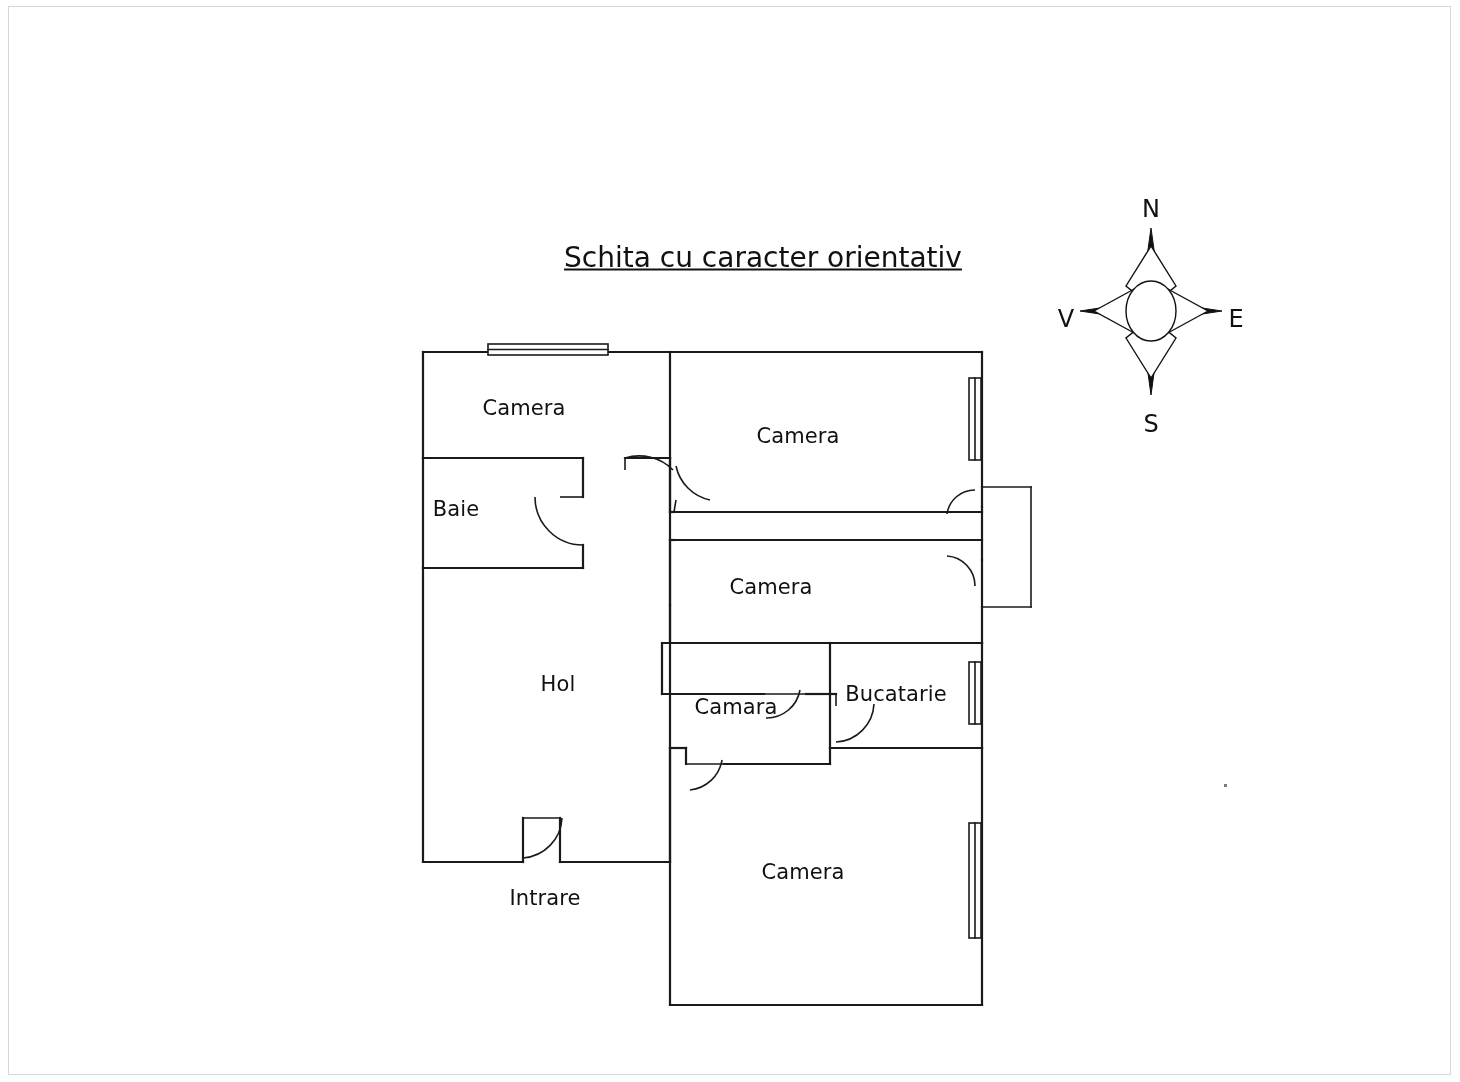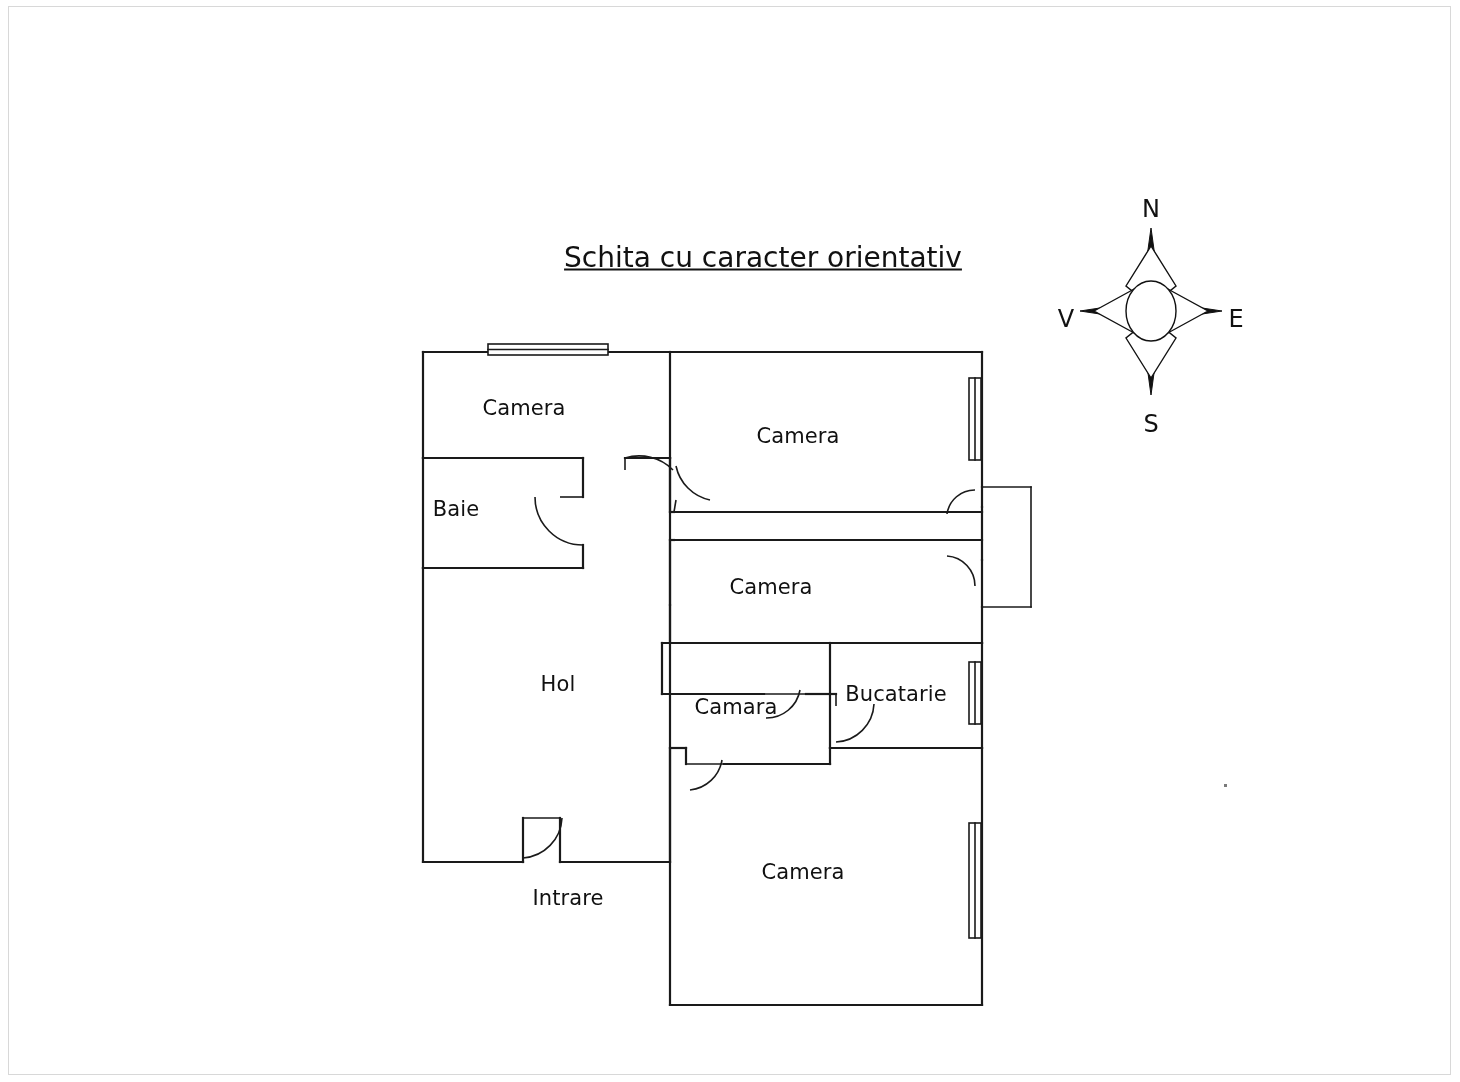--- a/index.html
+++ b/index.html
@@ -233,21 +233,21 @@
   <div class="title" style="left:763px; top:257px;">Schita cu caracter orientativ</div>
 
   <div class="label" style="left:524px; top:408px;">Camera</div>
   <div class="label" style="left:798px; top:436px;">Camera</div>
   <div class="label" style="left:456px; top:509px;">Baie</div>
   <div class="label" style="left:771px; top:587px;">Camera</div>
   <div class="label" style="left:558px; top:684px;">Hol</div>
   <div class="label" style="left:736px; top:671px;margin-top:36px;">Camara</div>
   <div class="label" style="left:896px; top:694px;">Bucatarie</div>
   <div class="label" style="left:803px; top:872px;">Camera</div>
-  <div class="label" style="left:545px; top:898px;margin-left:23px;">Intrare</div>
+  <div class="label" style="left:545px; top:898px;">Intrare</div>
 
   <div class="compass-label" style="left:1151px; top:209px;">N</div>
   <div class="compass-label" style="left:1236px; top:319px;">E</div>
   <div class="compass-label" style="left:1151px; top:424px;">S</div>
   <div class="compass-label" style="left:1066px; top:319px;">V</div>
 
   <div class="speck" style="left:1224px; top:784px;"></div>
 
 </div>
 

